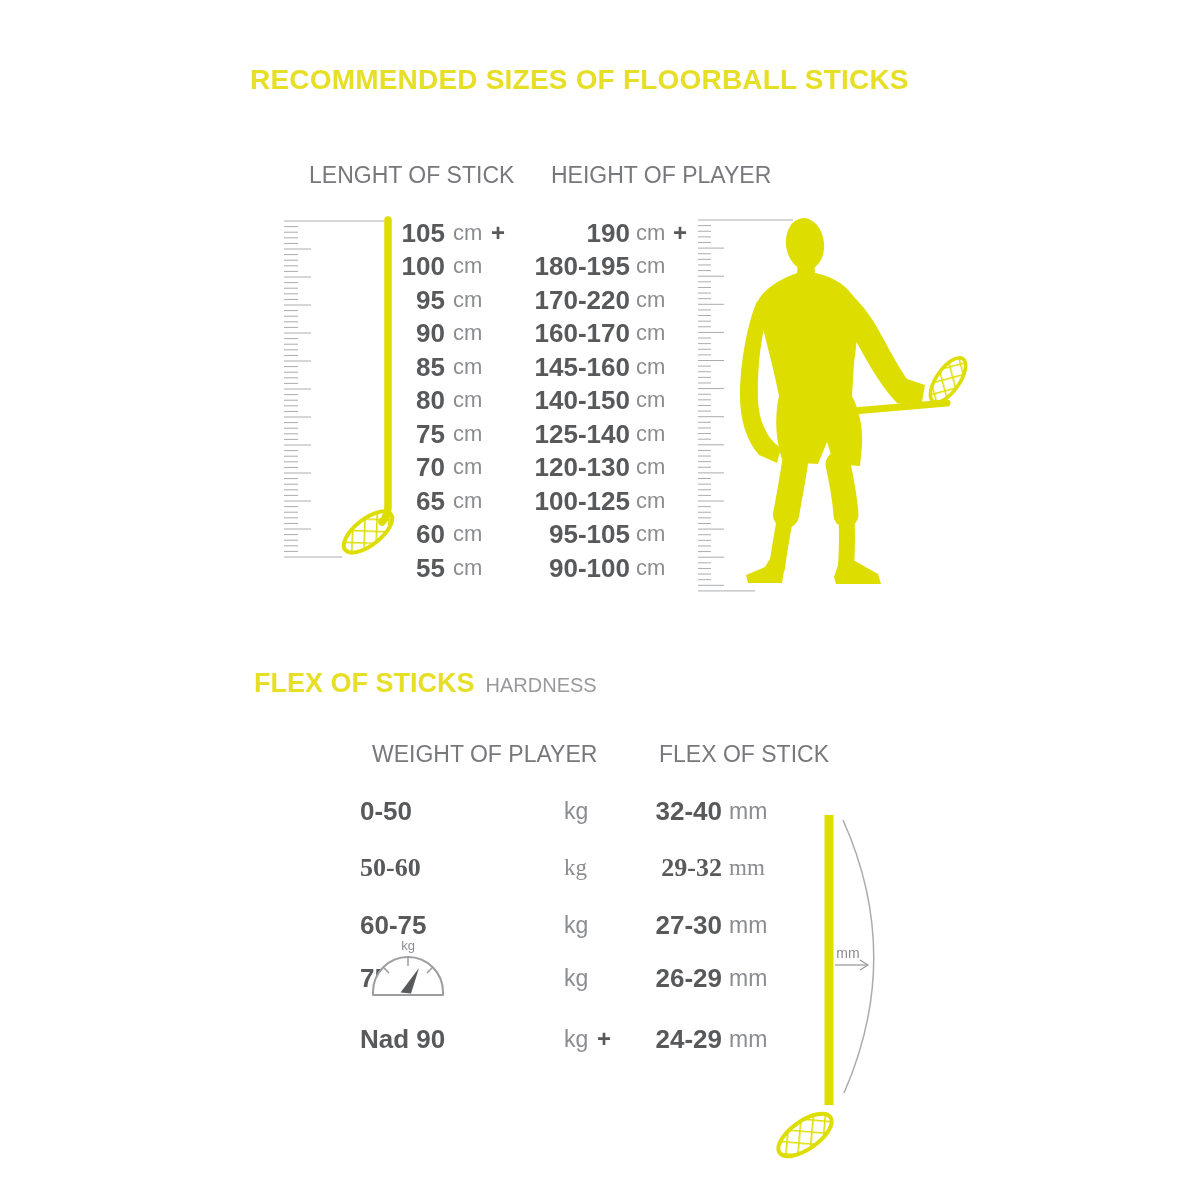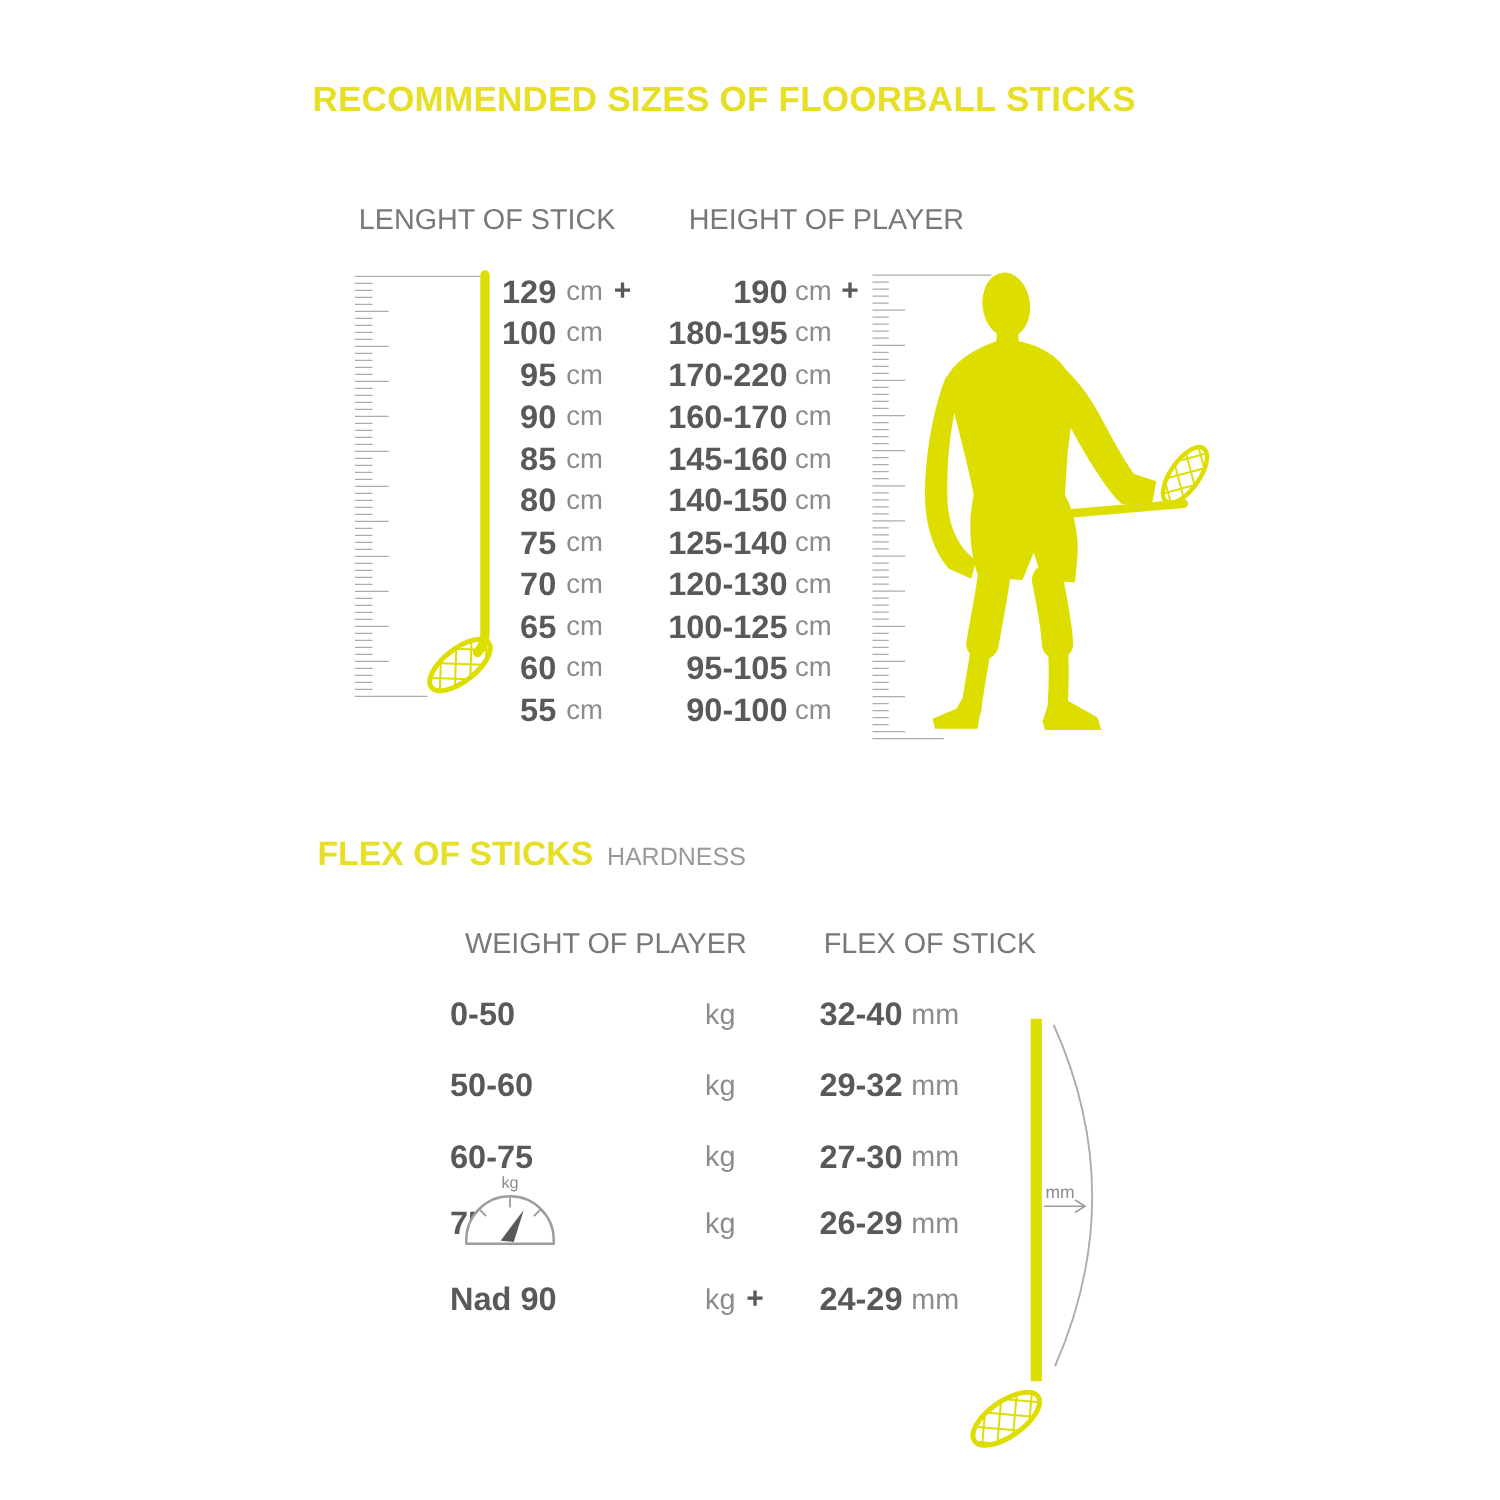--- a/index.html
+++ b/index.html
@@ -6,21 +6,21 @@
   .canvas{
     position:relative;width:1200px;height:1200px;background:#fff;overflow:hidden;
     font-family:"Liberation Sans",sans-serif;
     --yellow:#dedd00;--yellow-title:#e6df26;--ink:#58595b;--unit:#8a8c8f;
     --header:#77787b;--hardness:#98999c;--ruler:#aaacae;--gauge:#9b9da0;
   }
   .abs{position:absolute;}
   .title{position:absolute;left:250px;top:64px;font-size:28px;font-weight:bold;
          color:var(--yellow-title);letter-spacing:.2px;white-space:nowrap;}
   .s1-header{position:absolute;top:162px;font-size:23px;color:var(--header);white-space:nowrap;}
-  .h-left{left:287px;width:178px;text-align:left;}
+  .h-left{left:309px;width:178px;text-align:left;}
   .h-right{left:551px;width:184px;text-align:center;}
   .s1-row{position:absolute;left:0;height:34px;width:100%;line-height:34px;}
   .cell{position:absolute;top:0;line-height:34px;white-space:nowrap;}
   .c1v{left:290px;width:155px;text-align:right;font-weight:bold;font-size:26px;color:var(--ink);}
   .c1u{left:453px;font-size:22px;color:var(--unit);}
   .c1p{left:491px;font-weight:bold;font-size:24px;color:var(--ink);}
   .c2v{left:460px;width:170px;text-align:right;font-weight:bold;font-size:26px;color:var(--ink);}
   .c2u{left:636px;font-size:22px;color:var(--unit);}
   .c2p{left:673px;font-weight:bold;font-size:24px;color:var(--ink);}
   .s2-heading{position:absolute;left:254px;top:668px;white-space:nowrap;}
@@ -215,21 +215,21 @@
       <path d="M51,300 C47,322 44,338 42,355" stroke-width="16"></path>
       <path d="M103,251 C107,270 110,286 111,302" stroke-width="25"></path>
       <path d="M111,300 C113,322 112,338 111,354" stroke-width="16"></path>
       <path d="M95,200 L212,190" stroke-width="7"></path>
     </g>
     <ellipse cx="213" cy="167" rx="26" ry="11.5" transform="rotate(-55 213 167)" fill="url(#meshB)" style="stroke:var(--yellow)" stroke-width="3.5"></ellipse>
   </svg>
 
   <div id="s1-rows">
       <div class="s1-row" style="top: 216px;">
-        <span class="cell c1v">129</span>
+        <span class="cell c1v">105</span>
         <span class="cell c1u">cm</span>
         <span class="cell c1p">+</span>
         <span class="cell c2v">190</span>
         <span class="cell c2u">cm</span>
         <span class="cell c2p">+</span>
       </div>
       <div class="s1-row" style="top: 249.45px;">
         <span class="cell c1v">100</span>
         <span class="cell c1u">cm</span>
         <span class="cell c2v">180-195</span>
@@ -297,21 +297,21 @@
   <div class="s2-header h-weight">WEIGHT OF PLAYER</div>
   <div class="s2-header h-flex">FLEX OF STICK</div>
 
   <div id="s2-rows">
       <div class="s2-row" style="top: 794px;">
         <span class="cell wv">0-50</span>
         <span class="cell wu">kg</span>
         <span class="cell fv">32-40</span>
         <span class="cell fu">mm</span>
       </div>
-      <div class="s2-row" style="top: 851px;">
+      <div class="s2-row" style="top: 851px; font-family: Liberation Serif, serif;">
         <span class="cell wv">50-60</span>
         <span class="cell wu">kg</span>
         <span class="cell fv">29-32</span>
         <span class="cell fu">mm</span>
       </div>
       <div class="s2-row" style="top: 908px;">
         <span class="cell wv">60-75</span>
         <span class="cell wu">kg</span>
         <span class="cell fv">27-30</span>
         <span class="cell fu">mm</span>

